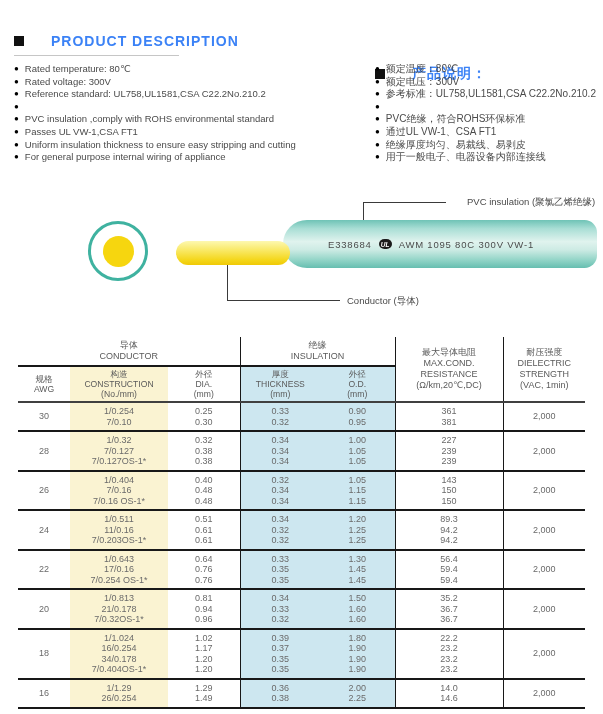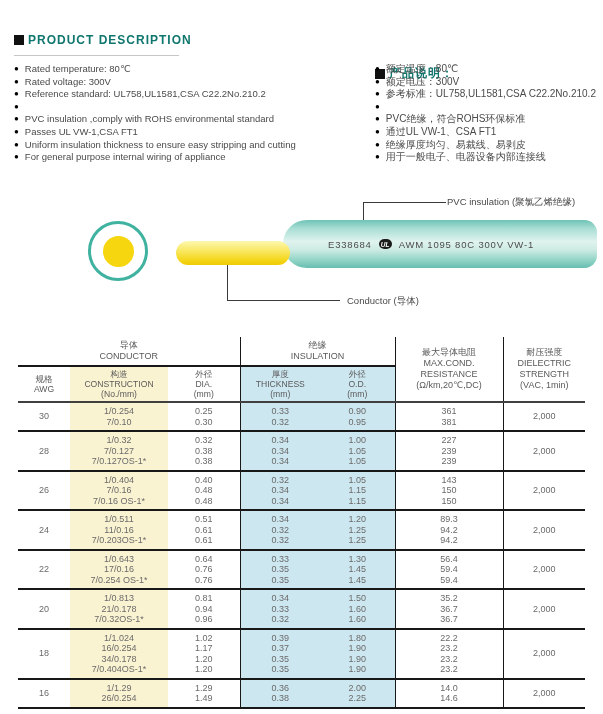--- a/index.html
+++ b/index.html
@@ -1,21 +1,21 @@
 <!DOCTYPE html>
 <html><head>
 <meta charset="utf-8">
 <style>
   html,body{margin:0;padding:0;background:#fff;}
   .page{position:relative;width:603px;height:714px;background:#fff;overflow:hidden;
         font-family:"Liberation Sans","DejaVu Sans",sans-serif;color:#4a4a4a;}
 
   
-  .sec-title{position:absolute;display:flex;align-items:center;gap:4px;
-             font-size:12px;letter-spacing:1px;color:#0f766e;font-weight:bold;}
+  .sec-title{position:absolute;display:flex;align-items:center;gap:27px;
+             font-size:14px;letter-spacing:1px;color:#3b82f6;font-weight:bold;}
   .sq{width:10px;height:10px;background:#111;display:inline-block;flex:0 0 auto;}
   .title-underline{position:absolute;left:14px;top:55px;width:165px;height:0;
                    border-top:1px solid #c6c6c6;}
 
   
   .blist{list-style:none;margin:0;padding:0;position:absolute;}
   .blist li{display:flex;gap:6px;align-items:flex-start;margin-bottom:2.6px;
             font-size:9.5px;line-height:10px;color:#4a4a4a;white-space:nowrap;}
   .blist .dot{font-size:8px;line-height:10px;color:#000;flex:0 0 auto;}
   #cn-list li{font-size:10px;}
@@ -150,21 +150,21 @@
     <div class="jacket-text">
       <span>E338684</span>
       <span class="ul-mark">UL</span>
       <span>AWM 1095 80C 300V VW-1</span>
     </div>
   </div>
 
   <div class="leader-h" style="left:363px;top:202px;width:83px;"></div>
   <div class="leader-v" style="left:363px;top:202px;height:46px;"></div>
   <div class="leader-dot" style="left:360px;top:247px;"></div>
-  <div class="dlabel" style="left:447px;top:196px;">PVC insulation (聚氯乙烯绝缘)</div>
+  <div class="dlabel" style="left:467px;top:196px;">PVC insulation (聚氯乙烯绝缘)</div>
 
   <div class="leader-dot" style="left:224px;top:249px;"></div>
   <div class="leader-v" style="left:227px;top:252px;height:48px;"></div>
   <div class="leader-h" style="left:227px;top:300px;width:113px;"></div>
   <div class="dlabel" style="left:347px;top:295px;">Conductor (导体)</div>
 
   <div class="spec-wrap">
     <table class="spec">
       <colgroup>
         <col class="c-awg">

